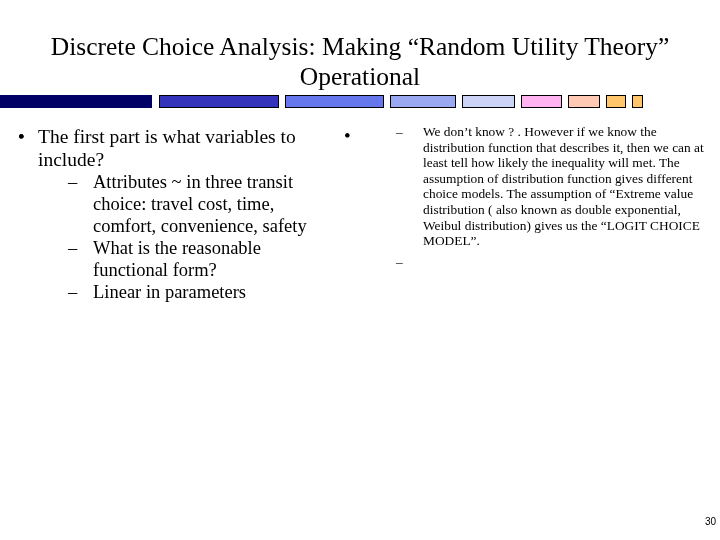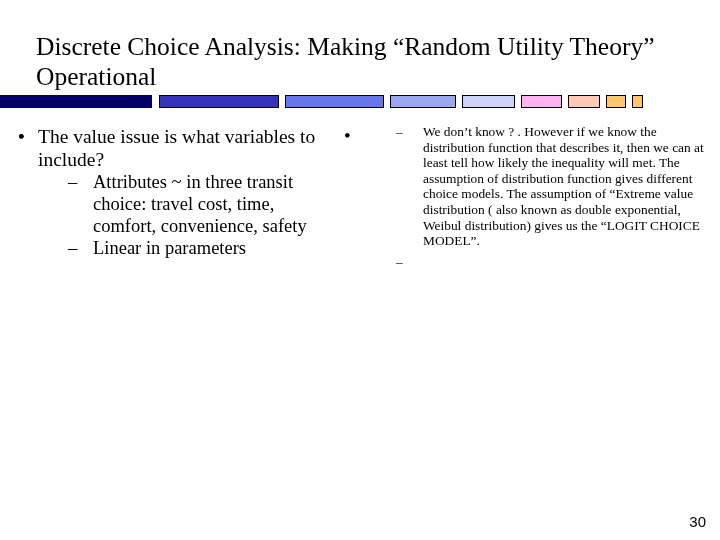--- a/index.html
+++ b/index.html
@@ -15,20 +15,21 @@
     font-family: "Liberation Serif", "DejaVu Serif", serif;
     color: #000000;
   }
 
   
   #slide-title {
     position: absolute;
     left: 36px;
     top: 32px;
     width: 648px;
+    text-align: center;
     font-family: "Liberation Serif", "DejaVu Serif", serif;
     font-size: 25.5px;
     line-height: 30px;
     font-weight: normal;
     color: #000000;
     letter-spacing: 0px;
   }
 
   
   #accent-bar {
@@ -129,24 +130,24 @@
     line-height: 15.6px;
     margin-bottom: 5px;
   }
   #col-right .b2 > .dash {
     left: 2px;
   }
 
   
   #page-number {
     position: absolute;
-    right: 14px;
+    right: 4px;
     bottom: 12px;
     font-family: "Liberation Sans", "DejaVu Sans", sans-serif;
-    font-size: 15px;
+    font-size: 10px;
     line-height: 13px;
     color: #000000;
   }
 </style>
 </head>
 <body>
 
 <div id="slide-title">Discrete Choice Analysis: Making “Random Utility Theory” Operational</div>
 
 <div id="accent-bar">
@@ -163,28 +164,29 @@
 
 <div id="col-left">
   <ul class="lvl1">
 
     <li class="b1 bold">
       <span class="bullet">•</span>
     </li>
 
     <li class="b1">
       <span class="bullet">•</span>
-      <span class="txt">The value issue is what variables to include?</span>
+      <span class="txt">The first part is what variables to include?</span>
       <ul class="lvl2">
         <li class="b2">
           <span class="dash">–</span>
           <span class="txt">Attributes  ~ in three transit choice: travel cost, time, comfort, convenience, safety</span>
         </li>
         <li class="b2">
           <span class="dash">–</span>
+          <span class="txt">What is the reasonable functional form?</span>
         </li>
         <li class="b2">
           <span class="dash">–</span>
           <span class="txt">Linear in parameters</span>
         </li>
       </ul>
     </li>
 
   </ul>
 </div>

